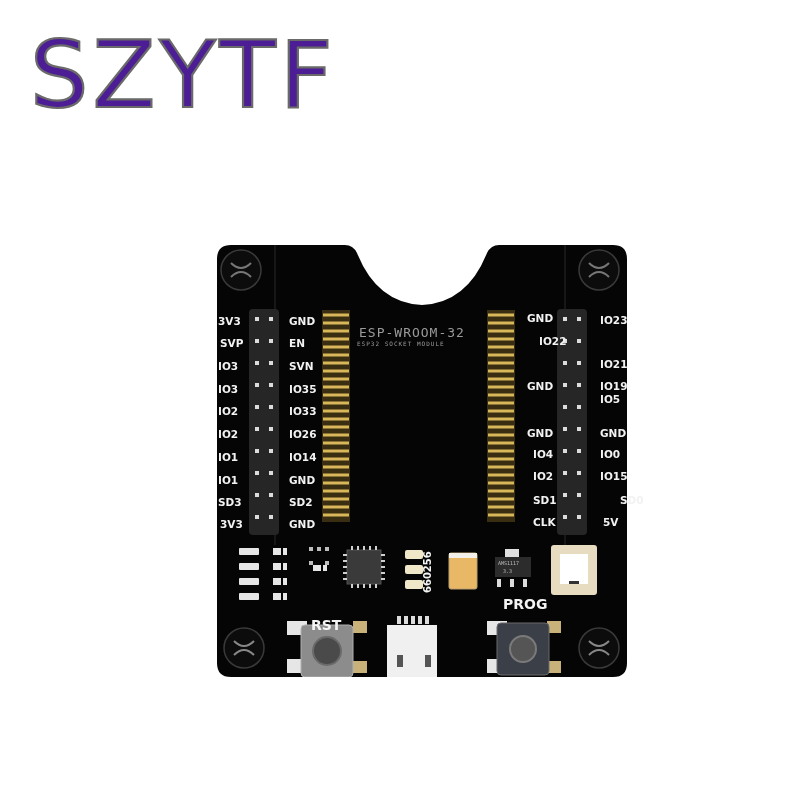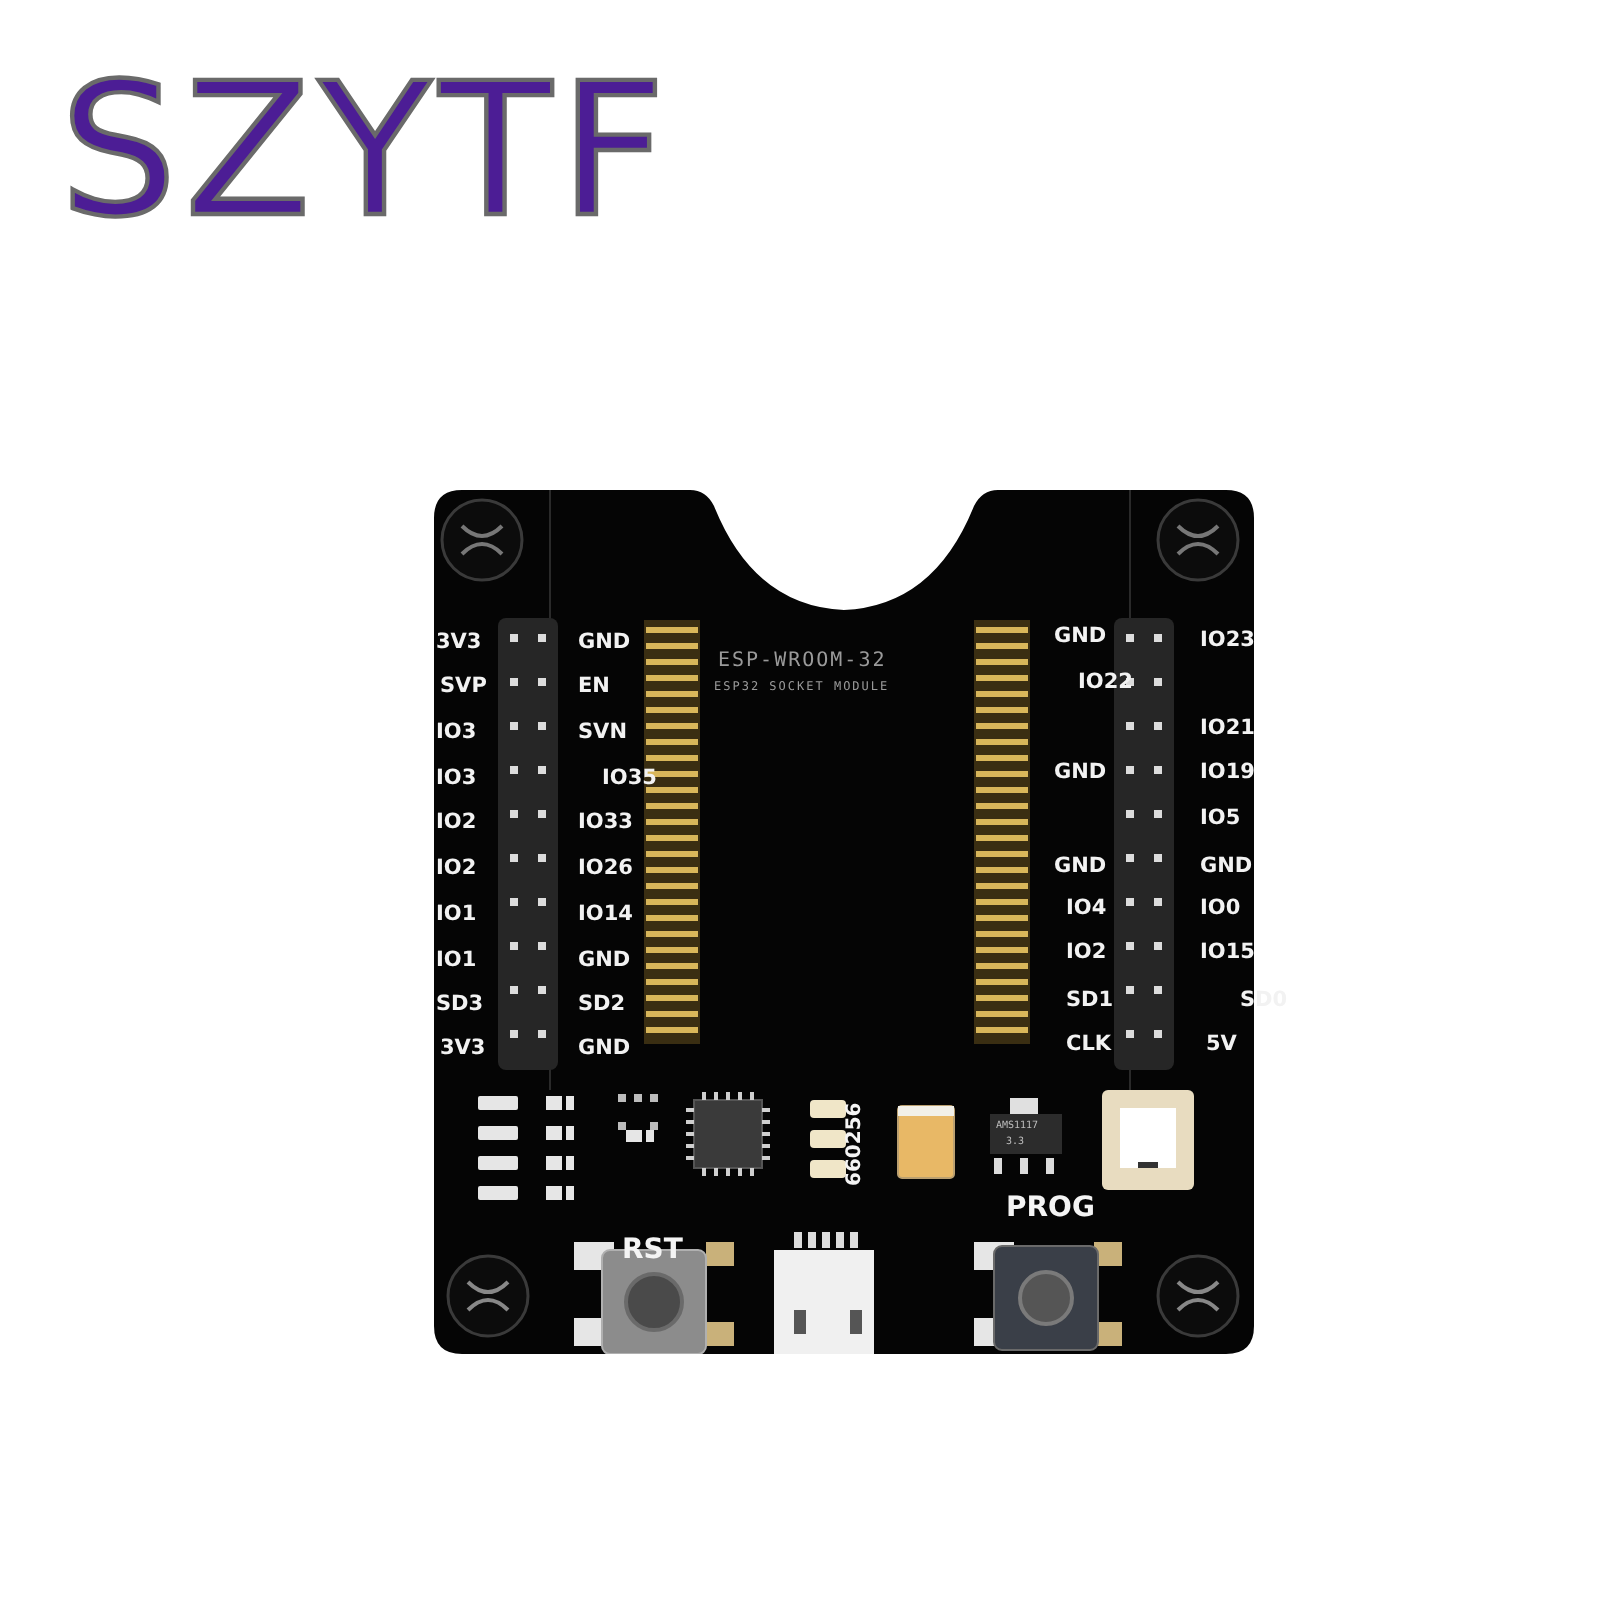--- a/index.html
+++ b/index.html
@@ -3,21 +3,21 @@
 <meta charset="utf-8">
 <style>
   html, body { margin:0; padding:0; }
   body { width:800px; height:800px; background:#ffffff; position:relative; overflow:hidden; font-family:"DejaVu Sans", sans-serif; }
   .brand { position:absolute; left:30px; top:30px; font-family:"DejaVu Sans", sans-serif; font-size:92px; letter-spacing:4px; color:#4c1d95; -webkit-text-stroke:2.2px #6a6a6a; line-height:1; font-weight:normal; }
   .board { position:absolute; left:217px; top:245px; width:410px; height:432px; }
   .board svg { position:absolute; left:0; top:0; }
   .lbl { position:absolute; color:#f2f2f2; font-family:"DejaVu Sans", sans-serif; font-weight:bold; font-size:10.5px; line-height:12px; white-space:nowrap; }
   .silk { position:absolute; color:#f4f4f4; font-family:"DejaVu Sans", sans-serif; font-weight:bold; font-size:14px; }
   .vert { position:absolute; color:#f4f4f4; font-family:"DejaVu Sans", sans-serif; font-weight:bold; font-size:10px; transform:rotate(-90deg); transform-origin:left top; }
-  .chiptext { position:absolute; color:#9a9a9a; font-family:"DejaVu Sans Mono", monospace; font-size:10px; letter-spacing:1px; white-space:nowrap; }
+  .chiptext { position:absolute; color:#9a9a9a; font-family:"DejaVu Sans Mono", monospace; font-size:13px; letter-spacing:1px; white-space:nowrap; }
   .regtext { position:absolute; color:#bdbdbd; font-family:"DejaVu Sans Mono", monospace; font-size:5px; white-space:nowrap; }
 </style>
 </head>
 <body>
 
 <div class="brand">SZYTF</div>
 
 <div class="board">
   <svg width="410" height="432" viewBox="0 0 410 432">
 
@@ -247,21 +247,21 @@
     <div class="lbl" style="left:1px;top:183px">IO2</div>
     <div class="lbl" style="left:1px;top:206px">IO1</div>
     <div class="lbl" style="left:1px;top:229px">IO1</div>
     <div class="lbl" style="left:1px;top:251px">SD3</div>
     <div class="lbl" style="left:3px;top:273px">3V3</div>
   </div>
   <div>
     <div class="lbl" style="left:72px;top:70px">GND</div>
     <div class="lbl" style="left:72px;top:92px">EN</div>
     <div class="lbl" style="left:72px;top:115px">SVN</div>
-    <div class="lbl" style="left:84px;top:138px">IO35</div>
+    <div class="lbl" style="left:72px;top:138px">IO35</div>
     <div class="lbl" style="left:72px;top:160px">IO33</div>
     <div class="lbl" style="left:72px;top:183px">IO26</div>
     <div class="lbl" style="left:72px;top:206px">IO14</div>
     <div class="lbl" style="left:72px;top:229px">GND</div>
     <div class="lbl" style="left:72px;top:251px">SD2</div>
     <div class="lbl" style="left:72px;top:273px">GND</div>
   </div>
 
   <div>
     <div class="lbl" style="left:310px;top:67px">GND</div>
@@ -270,21 +270,21 @@
     <div class="lbl" style="left:310px;top:182px">GND</div>
     <div class="lbl" style="left:316px;top:203px">IO4</div>
     <div class="lbl" style="left:316px;top:225px">IO2</div>
     <div class="lbl" style="left:316px;top:249px">SD1</div>
     <div class="lbl" style="left:316px;top:271px">CLK</div>
   </div>
   <div>
     <div class="lbl" style="left:383px;top:69px">IO23</div>
     <div class="lbl" style="left:383px;top:113px">IO21</div>
     <div class="lbl" style="left:383px;top:135px">IO19</div>
-    <div class="lbl" style="left:383px;top:158px">IO5</div>
+    <div class="lbl" style="left:383px;top:148px">IO5</div>
     <div class="lbl" style="left:383px;top:182px">GND</div>
     <div class="lbl" style="left:383px;top:203px">IO0</div>
     <div class="lbl" style="left:383px;top:225px">IO15</div>
     <div class="lbl" style="left:403px;top:249px">SD0</div>
     <div class="lbl" style="left:386px;top:271px">5V</div>
   </div>
 
   <div class="chiptext" style="left:142px;top:80px">ESP-WROOM-32</div>
   <div class="chiptext" style="left:140px;top:95px;font-size:6px">ESP32 SOCKET MODULE</div>
 

